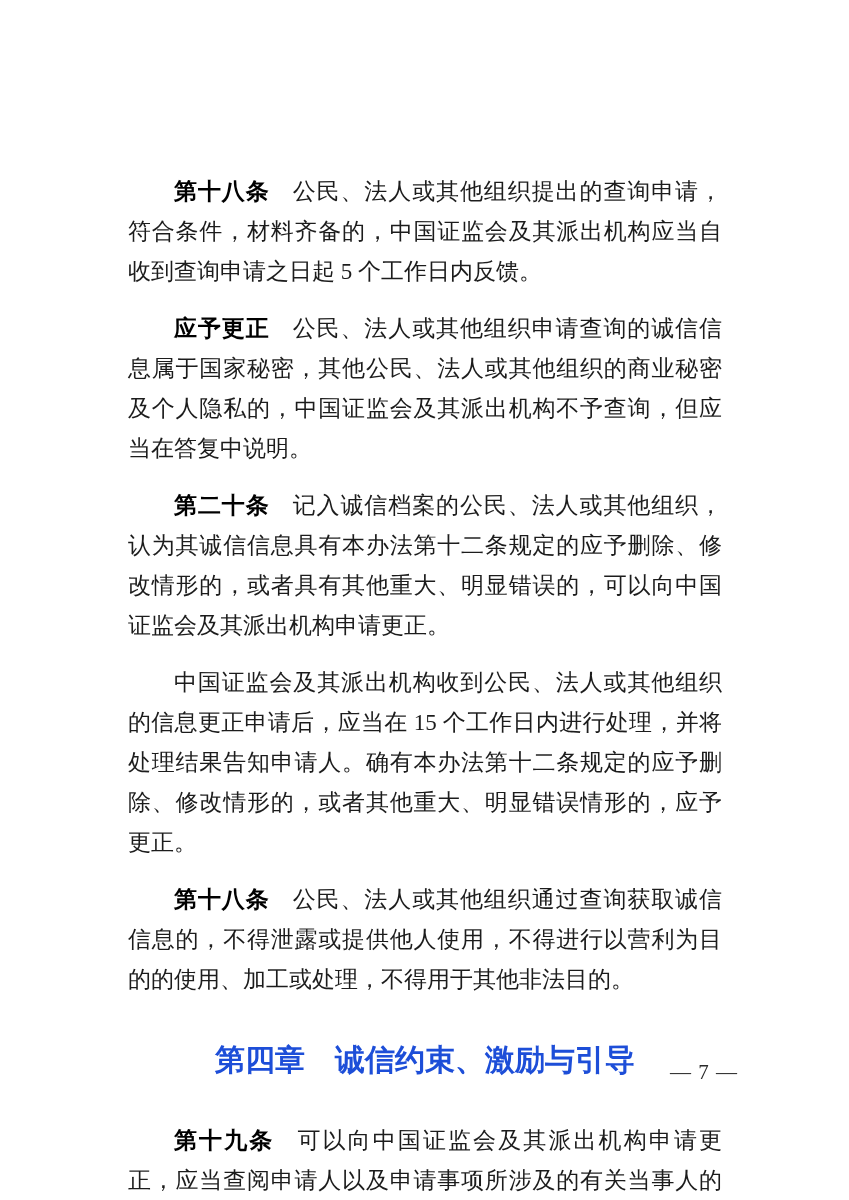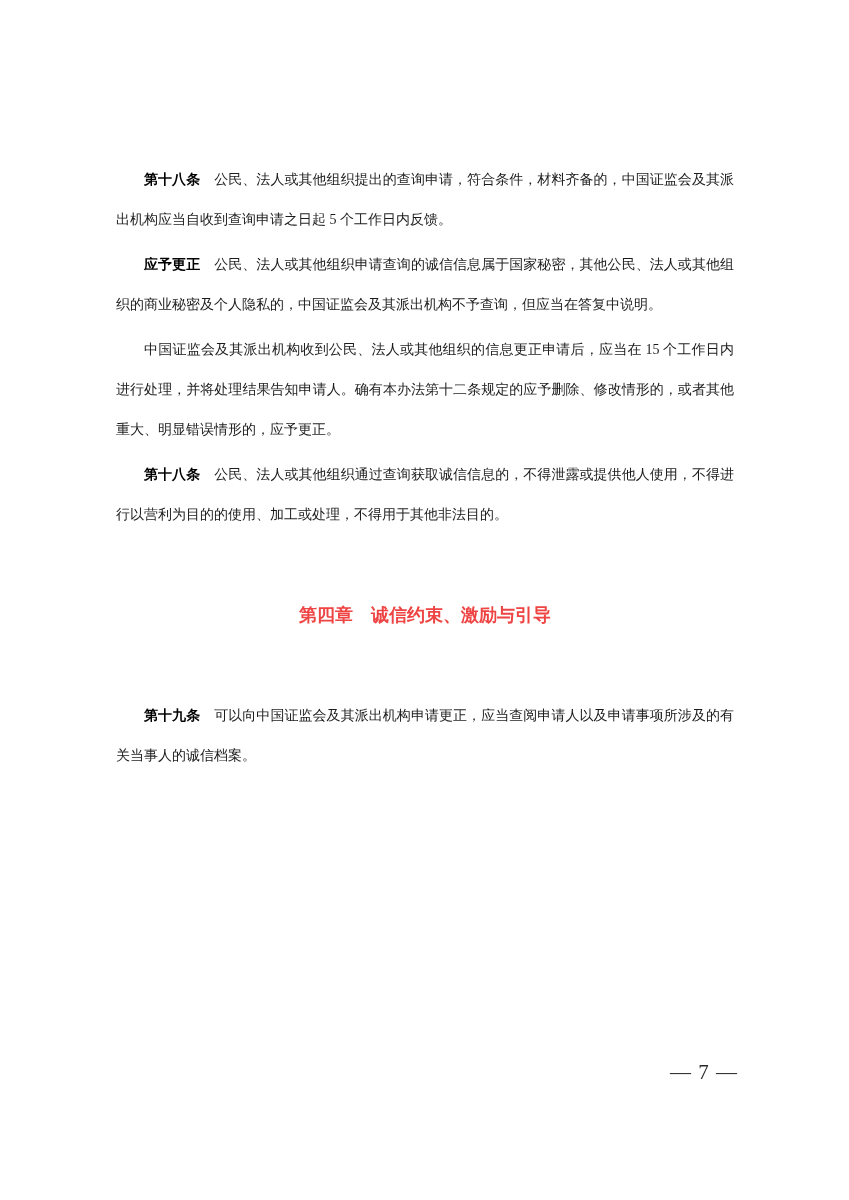--- a/index.html
+++ b/index.html
@@ -15,45 +15,45 @@
     overflow: hidden;
     font-family: "Liberation Serif", "DejaVu Serif", serif;
   }
   .content {
     position: absolute;
     left: 112px;
     top: 155px;
     width: 626px;
   }
   .para {
-    margin: 4px;
+    margin: 16px;
     padding: 0;
-    font-size: 14px;
+    font-size: 23px;
     line-height: 40px;
     color: #1c1c1c;
     text-align: justify;
     text-justify: inter-character;
     text-indent: 2em;
   }
   .term {
     font-family: "Liberation Sans", "DejaVu Sans", sans-serif;
     font-weight: 700;
     color: #000000;
     margin-right: 1em;
   }
   .term:empty {
     margin-right: 0;
   }
   .chapter {
-    margin: 60px 0;
+    margin: 40px 0;
     font-family: "Liberation Sans", "DejaVu Sans", sans-serif;
     font-weight: 700;
-    font-size: 18px;
+    font-size: 30px;
     line-height: 40px;
-    color: #ef4444;
+    color: #1d4ed8;
     text-align: center;
     text-indent: 0;
   }
   .pageno {
     position: absolute;
     top: 1052px;
     right: 111px;
     font-size: 21px;
     line-height: 40px;
     color: #2a2a2a;
@@ -64,20 +64,21 @@
 </head>
 <body>
 
 <div class="page">
   <div class="content">
 
     <p class="para"><span class="term">第十八条</span><span>公民、法人或其他组织提出的查询申请，符合条件，材料齐备的，中国证监会及其派出机构应当自收到查询申请之日起 5 个工作日内反馈。</span></p>
 
     <p class="para"><span class="term">应予更正</span><span>公民、法人或其他组织申请查询的诚信信息属于国家秘密，其他公民、法人或其他组织的商业秘密及个人隐私的，中国证监会及其派出机构不予查询，但应当在答复中说明。</span></p>
 
+    <p class="para"><span class="term">第二十条</span><span>记入诚信档案的公民、法人或其他组织，认为其诚信信息具有本办法第十二条规定的应予删除、修改情形的，或者具有其他重大、明显错误的，可以向中国证监会及其派出机构申请更正。</span></p>
 
     <p class="para"><span class="term"></span><span>中国证监会及其派出机构收到公民、法人或其他组织的信息更正申请后，应当在 15 个工作日内进行处理，并将处理结果告知申请人。确有本办法第十二条规定的应予删除、修改情形的，或者其他重大、明显错误情形的，应予更正。</span></p>
 
     <p class="para"><span class="term">第十八条</span><span>公民、法人或其他组织通过查询获取诚信信息的，不得泄露或提供他人使用，不得进行以营利为目的的使用、加工或处理，不得用于其他非法目的。</span></p>
 
     <p class="para chapter">第四章　诚信约束、激励与引导</p>
 
     <p class="para"><span class="term">第十九条</span><span>可以向中国证监会及其派出机构申请更正，应当查阅申请人以及申请事项所涉及的有关当事人的诚信档案。</span></p>
 
   </div>

